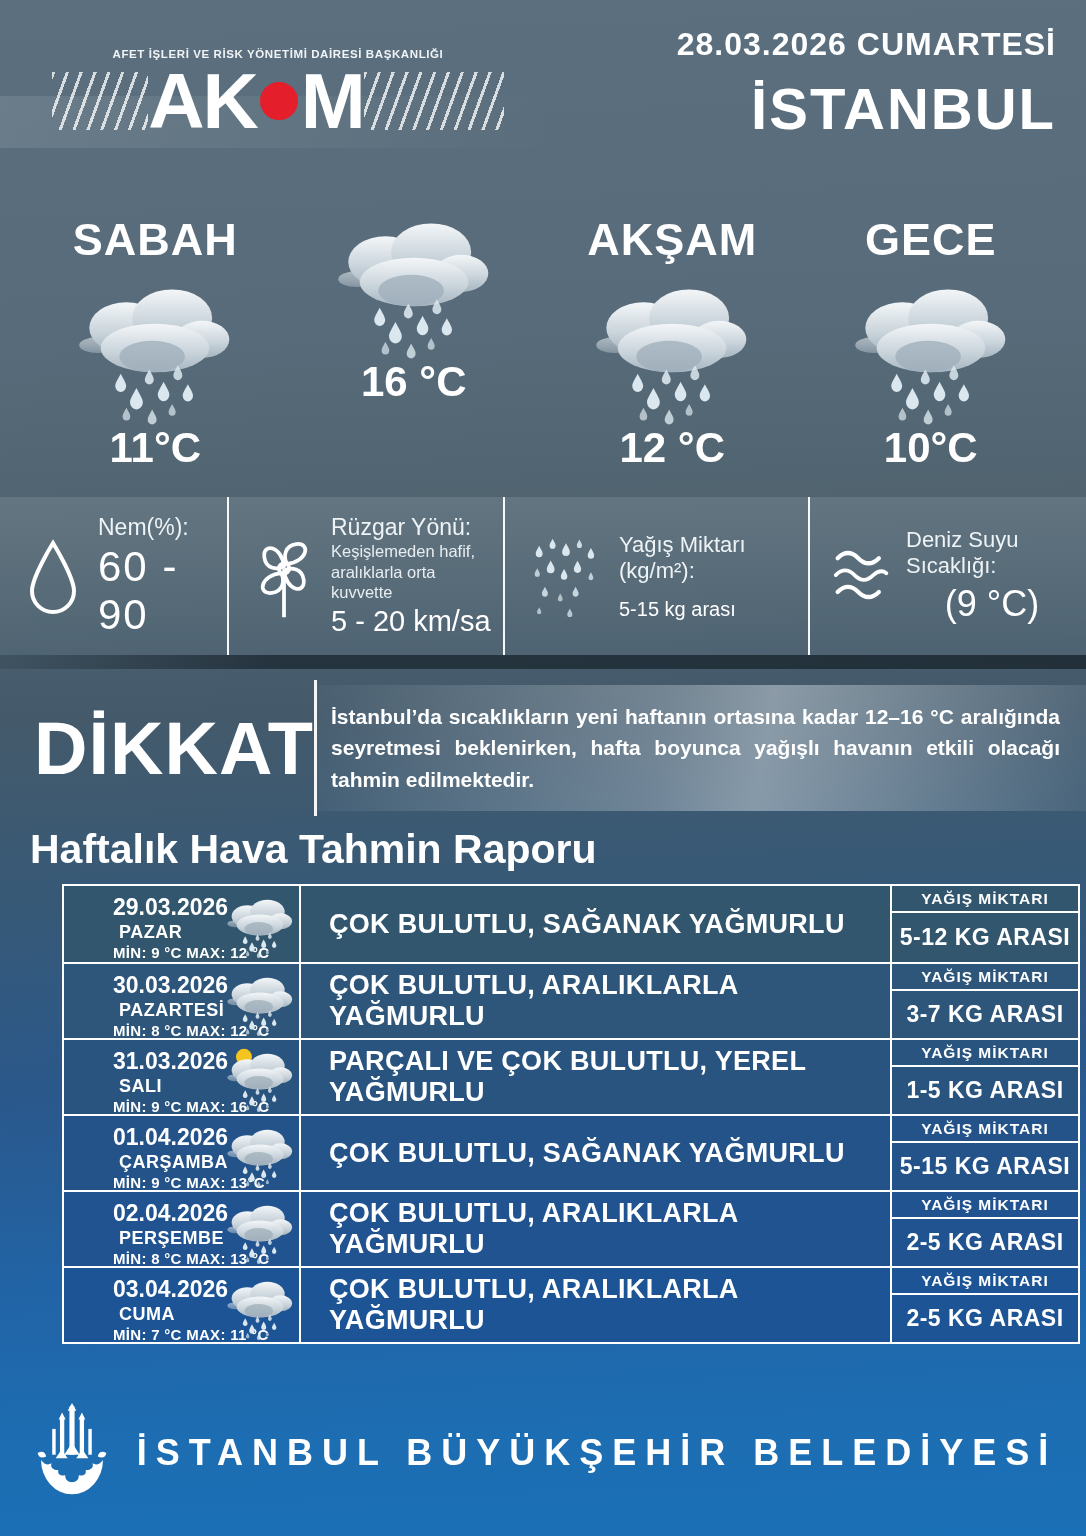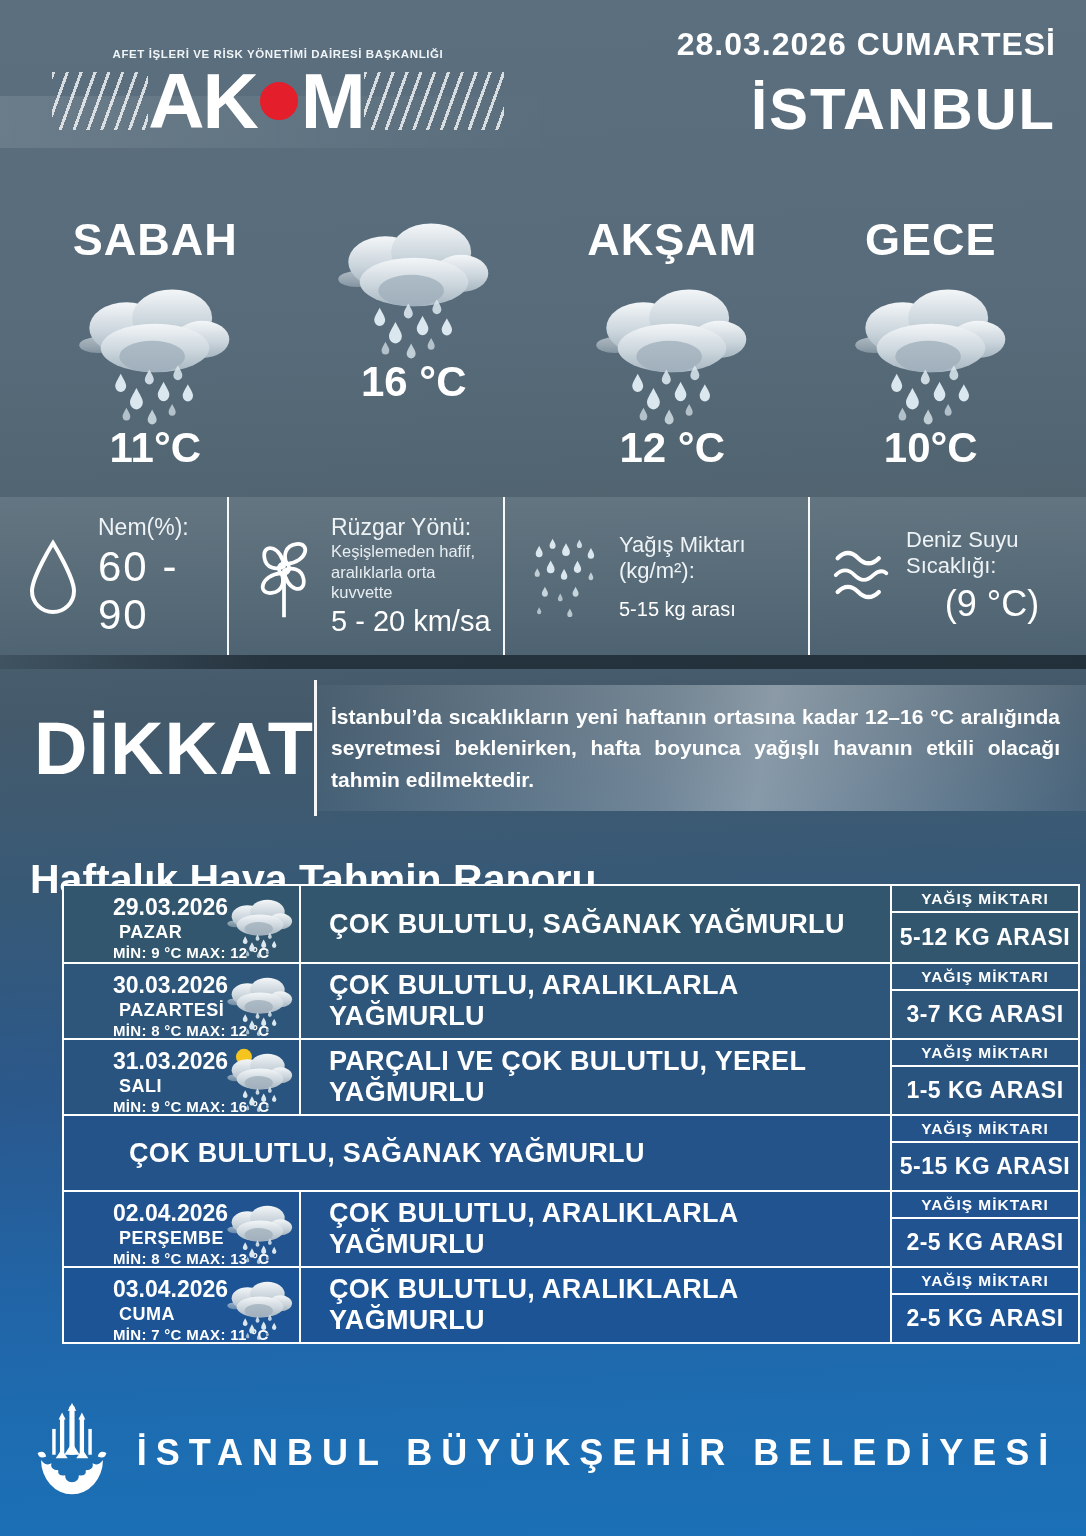--- a/index.html
+++ b/index.html
@@ -65,21 +65,21 @@
       display:flex; align-items:center; }
   .warning-title { flex:0 0 278px; padding-left:34px; font-size:74px; font-weight:900;
       letter-spacing:1px; }
   .warning-sep { width:3px; align-self:stretch; background:rgba(255,255,255,.95); margin:2px 0; }
   .warning-text { flex:1; margin-left:0; padding:16px 26px 16px 14px; font-size:21px;
       font-weight:bold; line-height:1.5; text-align:justify;
       background:linear-gradient(100deg, rgba(160,175,185,.05) 0%, rgba(195,205,214,.38) 45%,
         rgba(225,232,238,.45) 58%, rgba(150,165,178,.15) 100%); }
 
   
-  .weekly-title { position:absolute; top:856px; left:30px; font-size:41px; font-weight:800; }
+  .weekly-title { position:absolute; top:826px; left:30px; font-size:41px; font-weight:800; }
   .wtable { position:absolute; top:884px; left:62px; width:1018px;
       border:2px solid #fff; }
   .wrow { display:flex; height:76px;padding-left:37px; }
   .wrow + .wrow { border-top:2px solid #fff; }
   .wrow:nth-child(1){background:#31566e}
   .wrow:nth-child(2){background:#2d567a}
   .wrow:nth-child(3){background:#28547f}
   .wrow:nth-child(4){background:#24538a}
   .wrow:nth-child(5){background:#205390}
   .wrow:nth-child(6){background:#1d5495}
@@ -324,20 +324,28 @@
       <div class="wc-mid">
           <span class="w-desc">PARÇALI VE ÇOK BULUTLU, YEREL YAĞMURLU</span>
         </div>
       <div class="wc-right">
         <div class="w-ph">YAĞIŞ MİKTARI</div>
         <div class="w-pv">1-5 KG ARASI</div>
       </div>
     </div>
 
     <div class="wrow">
+      <div class="wc-left">
+        <div class="w-date">01.04.2026</div>
+        <div class="w-day">ÇARŞAMBA</div>
+        <div class="w-minmax">MİN: 9 °C MAX: 13°C</div>
+        <svg class="w-icon">
+            <use href="#icon-rain"></use>
+          </svg>
+      </div>
       <div class="wc-mid">
           <span class="w-desc">ÇOK BULUTLU, SAĞANAK YAĞMURLU</span>
         </div>
       <div class="wc-right">
         <div class="w-ph">YAĞIŞ MİKTARI</div>
         <div class="w-pv">5-15 KG ARASI</div>
       </div>
     </div>
 
     <div class="wrow">

